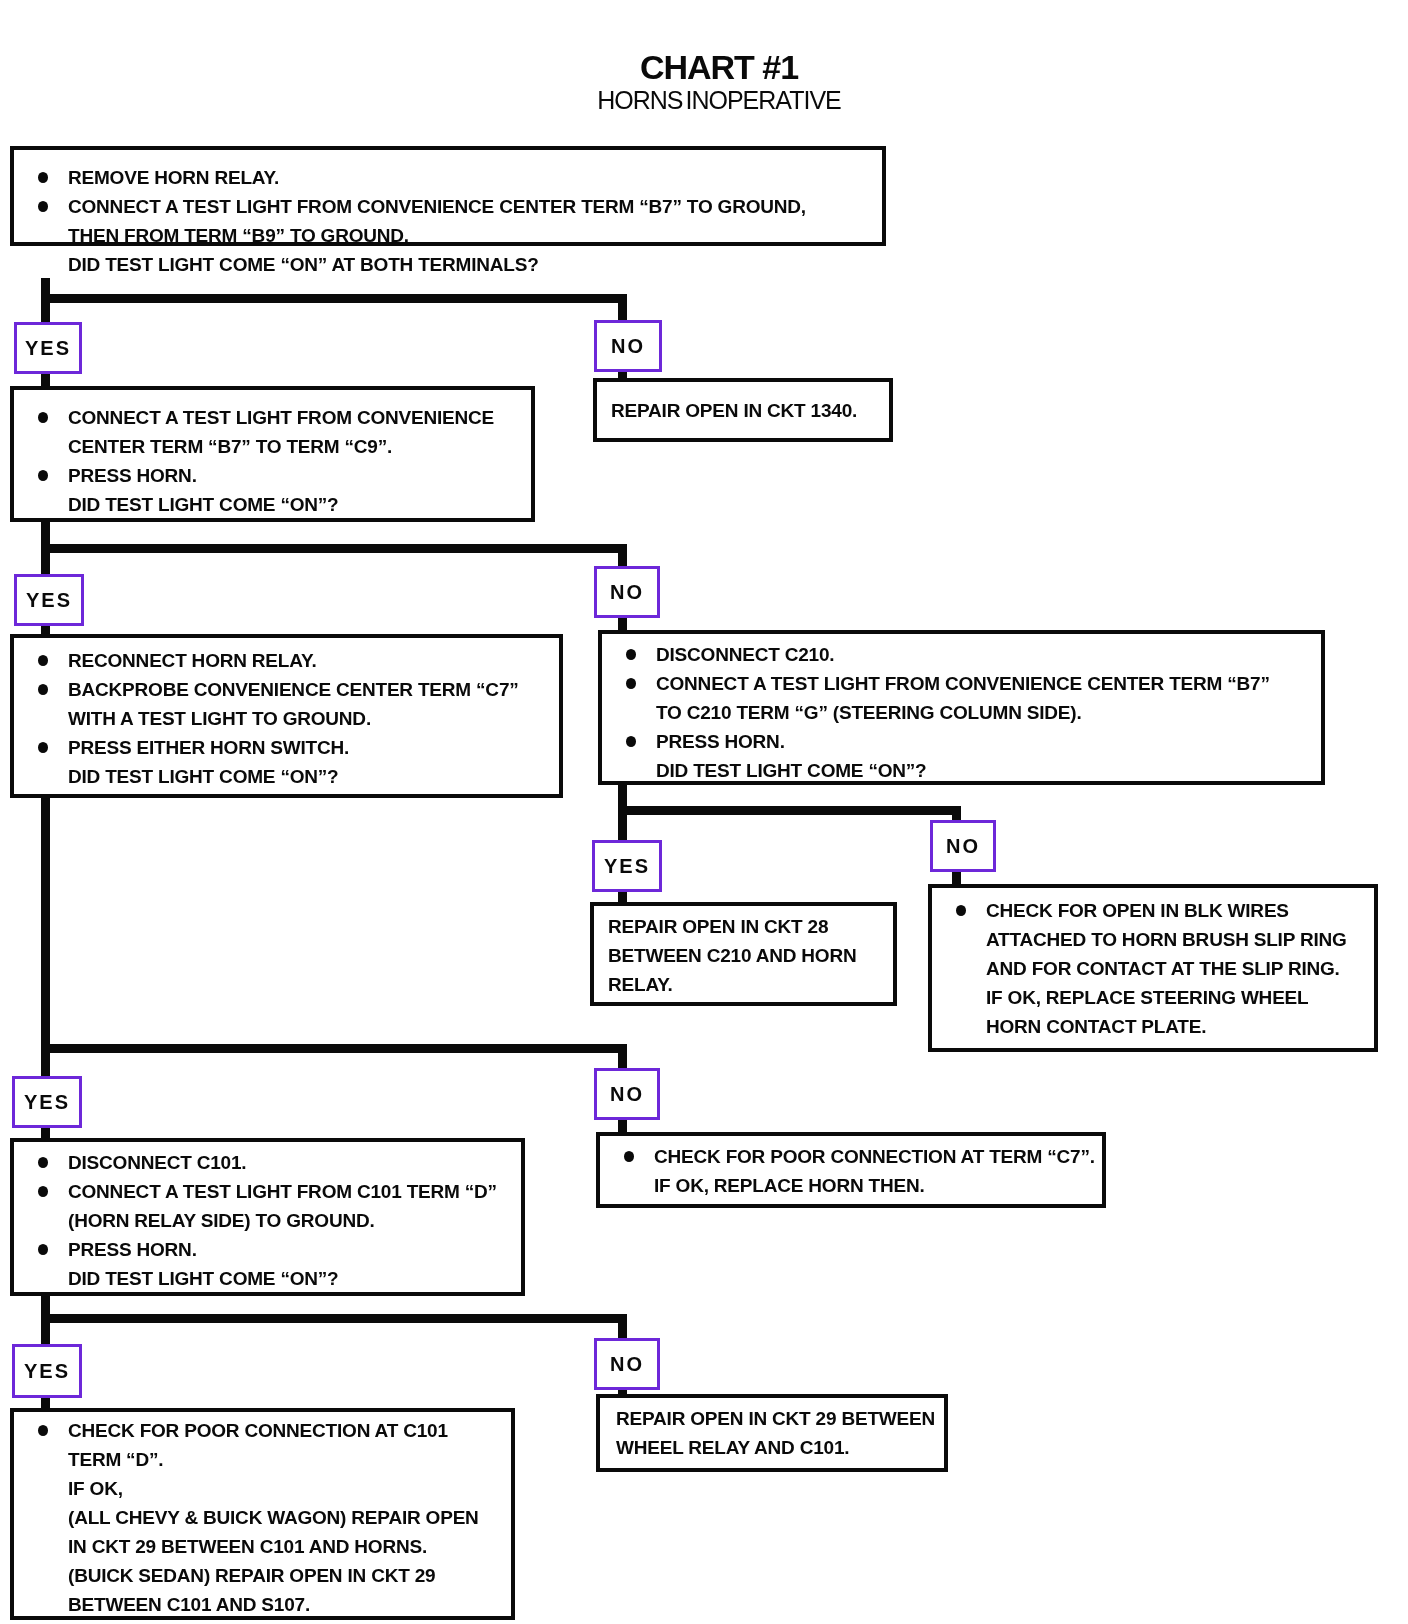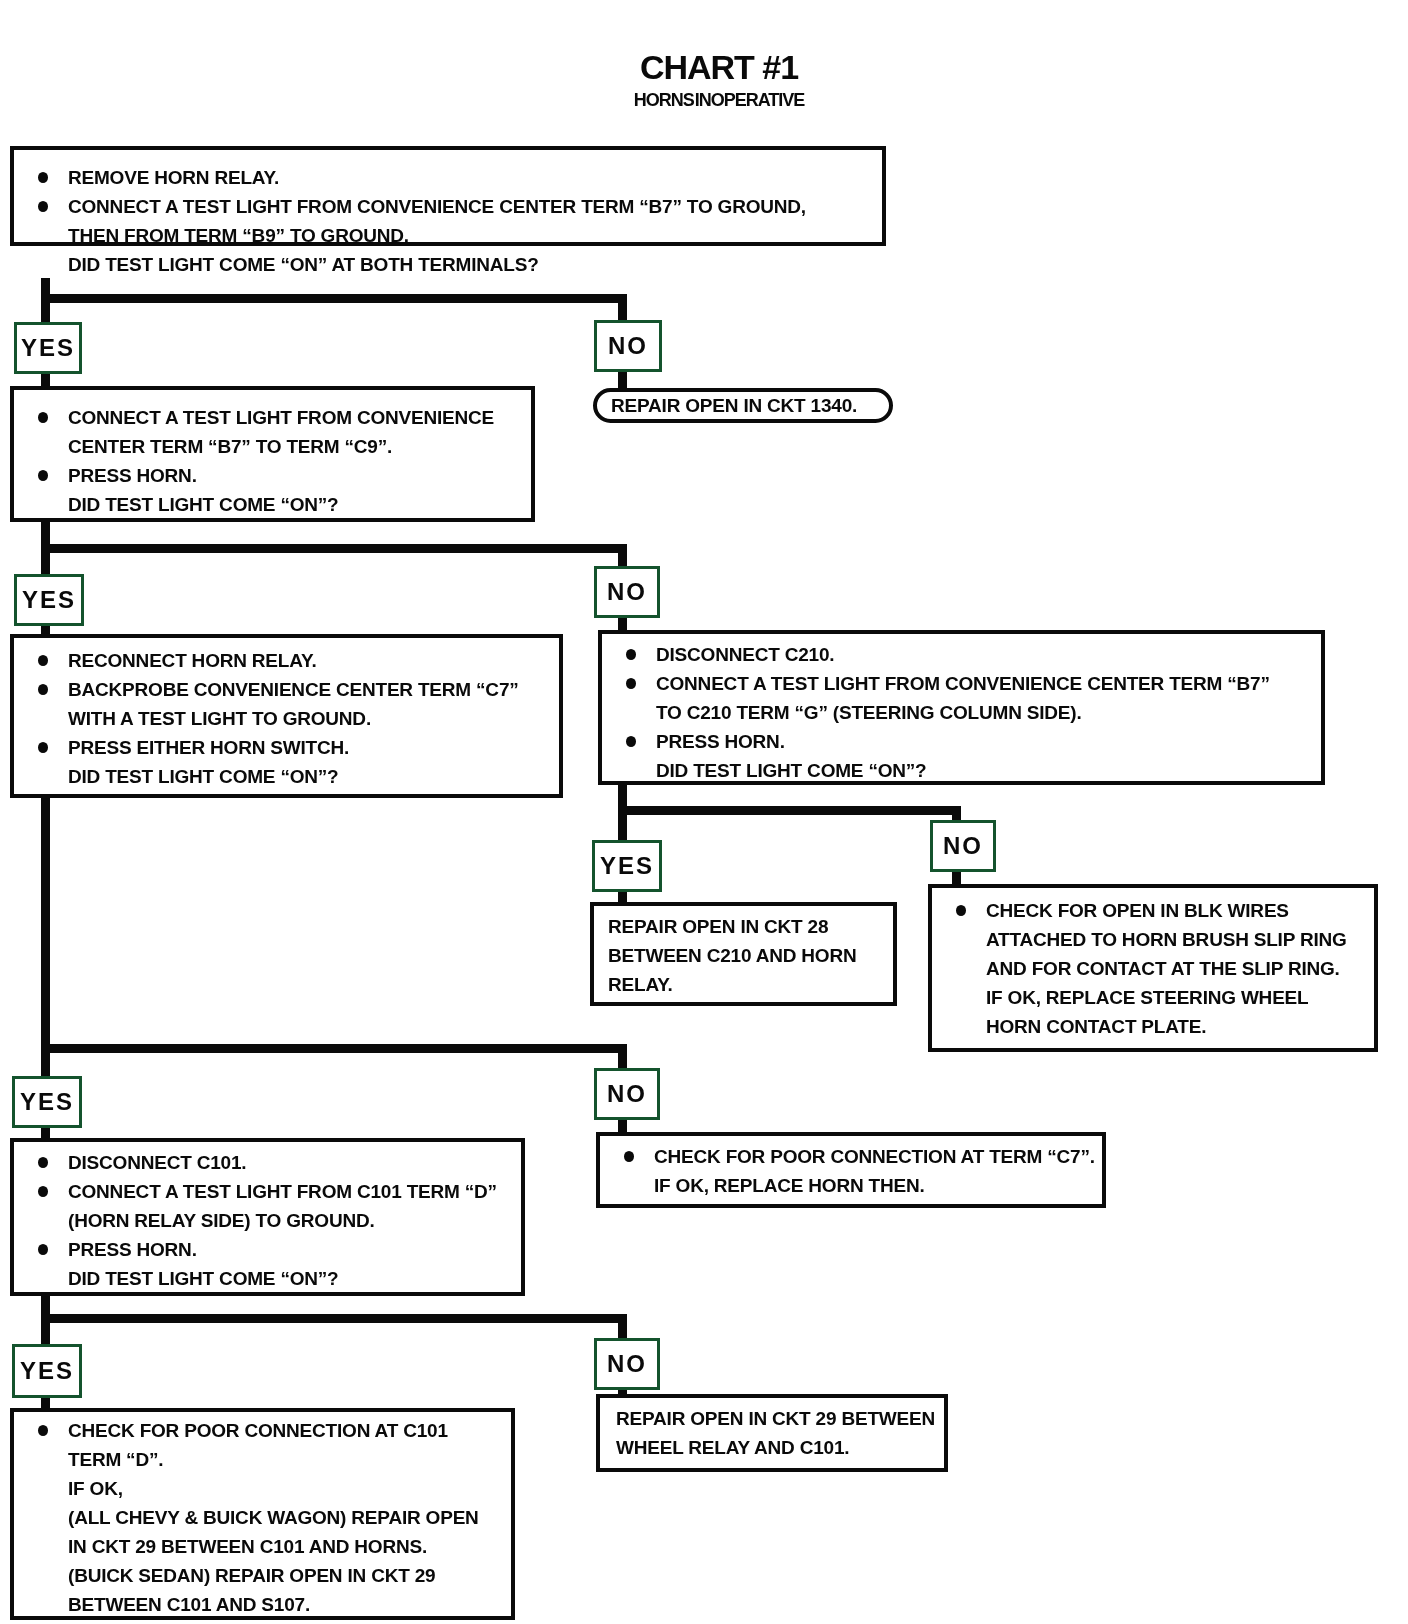--- a/index.html
+++ b/index.html
@@ -3,28 +3,28 @@
 <meta charset="utf-8">
 <style>
   html,body{margin:0;padding:0;background:#ffffff;}
   #page{
     position:relative;width:1408px;height:1624px;background:#ffffff;
     font-family:"Liberation Sans",sans-serif;color:#0a0a0a;overflow:hidden;
   }
   
   .title-wrap{position:absolute;left:30px;right:0;top:6px;text-align:center;margin-top:44px;}
   .chart-title{font-size:34px;font-weight:700;letter-spacing:-1px;line-height:34px;}
-  .chart-subtitle{font-size:18px;font-weight:700;letter-spacing:-1px;word-spacing:-3px;line-height:28px;margin-top:2px;}
+  .chart-subtitle{font-size:25px;font-weight:400;letter-spacing:-1px;word-spacing:-3px;line-height:28px;margin-top:2px;}
   
   .conn{position:absolute;background:#0a0a0a;}
   
   .decision{
-    position:absolute;border:3px solid #14532d;background:#ffffff;
+    position:absolute;border:3px solid #6d28d9;background:#ffffff;
     display:flex;align-items:center;justify-content:center;
-    font-weight:700;font-size:24px;letter-spacing:2px;z-index:3;
+    font-weight:700;font-size:20px;letter-spacing:2px;z-index:3;
   }
   
   .node{
     position:absolute;border:4px solid #0a0a0a;background:#ffffff;
     box-sizing:border-box;z-index:2;
   }
   .node .lines{padding-left:16px;padding-right:6px;}
   .node .line{display:flex;align-items:flex-start;line-height:29px;
     font-weight:700;font-size:19px;letter-spacing:-0.2px;white-space:nowrap;}
   .node .bullet{flex:0 0 38px;position:relative;height:29px;}
@@ -119,21 +119,21 @@
           <span class="bullet"></span>
           <span class="ltext">PRESS HORN.</span>
         </div>
         <div class="line">
           <span class="bullet"></span>
           <span class="ltext">DID TEST LIGHT COME “ON”?</span>
         </div>
       </div>
   </div>
 
-  <div class="node plain single" style="left:593px;top:388px;width:300px;height:35px;border-radius:19px;">
+  <div class="node plain single" style="left:593px;top:378px;width:300px;height:64px;">
     <div class="lines">
         <div class="line">
           <span class="bullet"></span>
           <span class="ltext">REPAIR OPEN IN CKT 1340.</span>
         </div>
       </div>
   </div>
 
   <div class="decision" style="left:14px;top:574px;width:64px;height:46px;">YES</div>
   <div class="decision" style="left:594px;top:566px;width:60px;height:46px;">NO</div>

